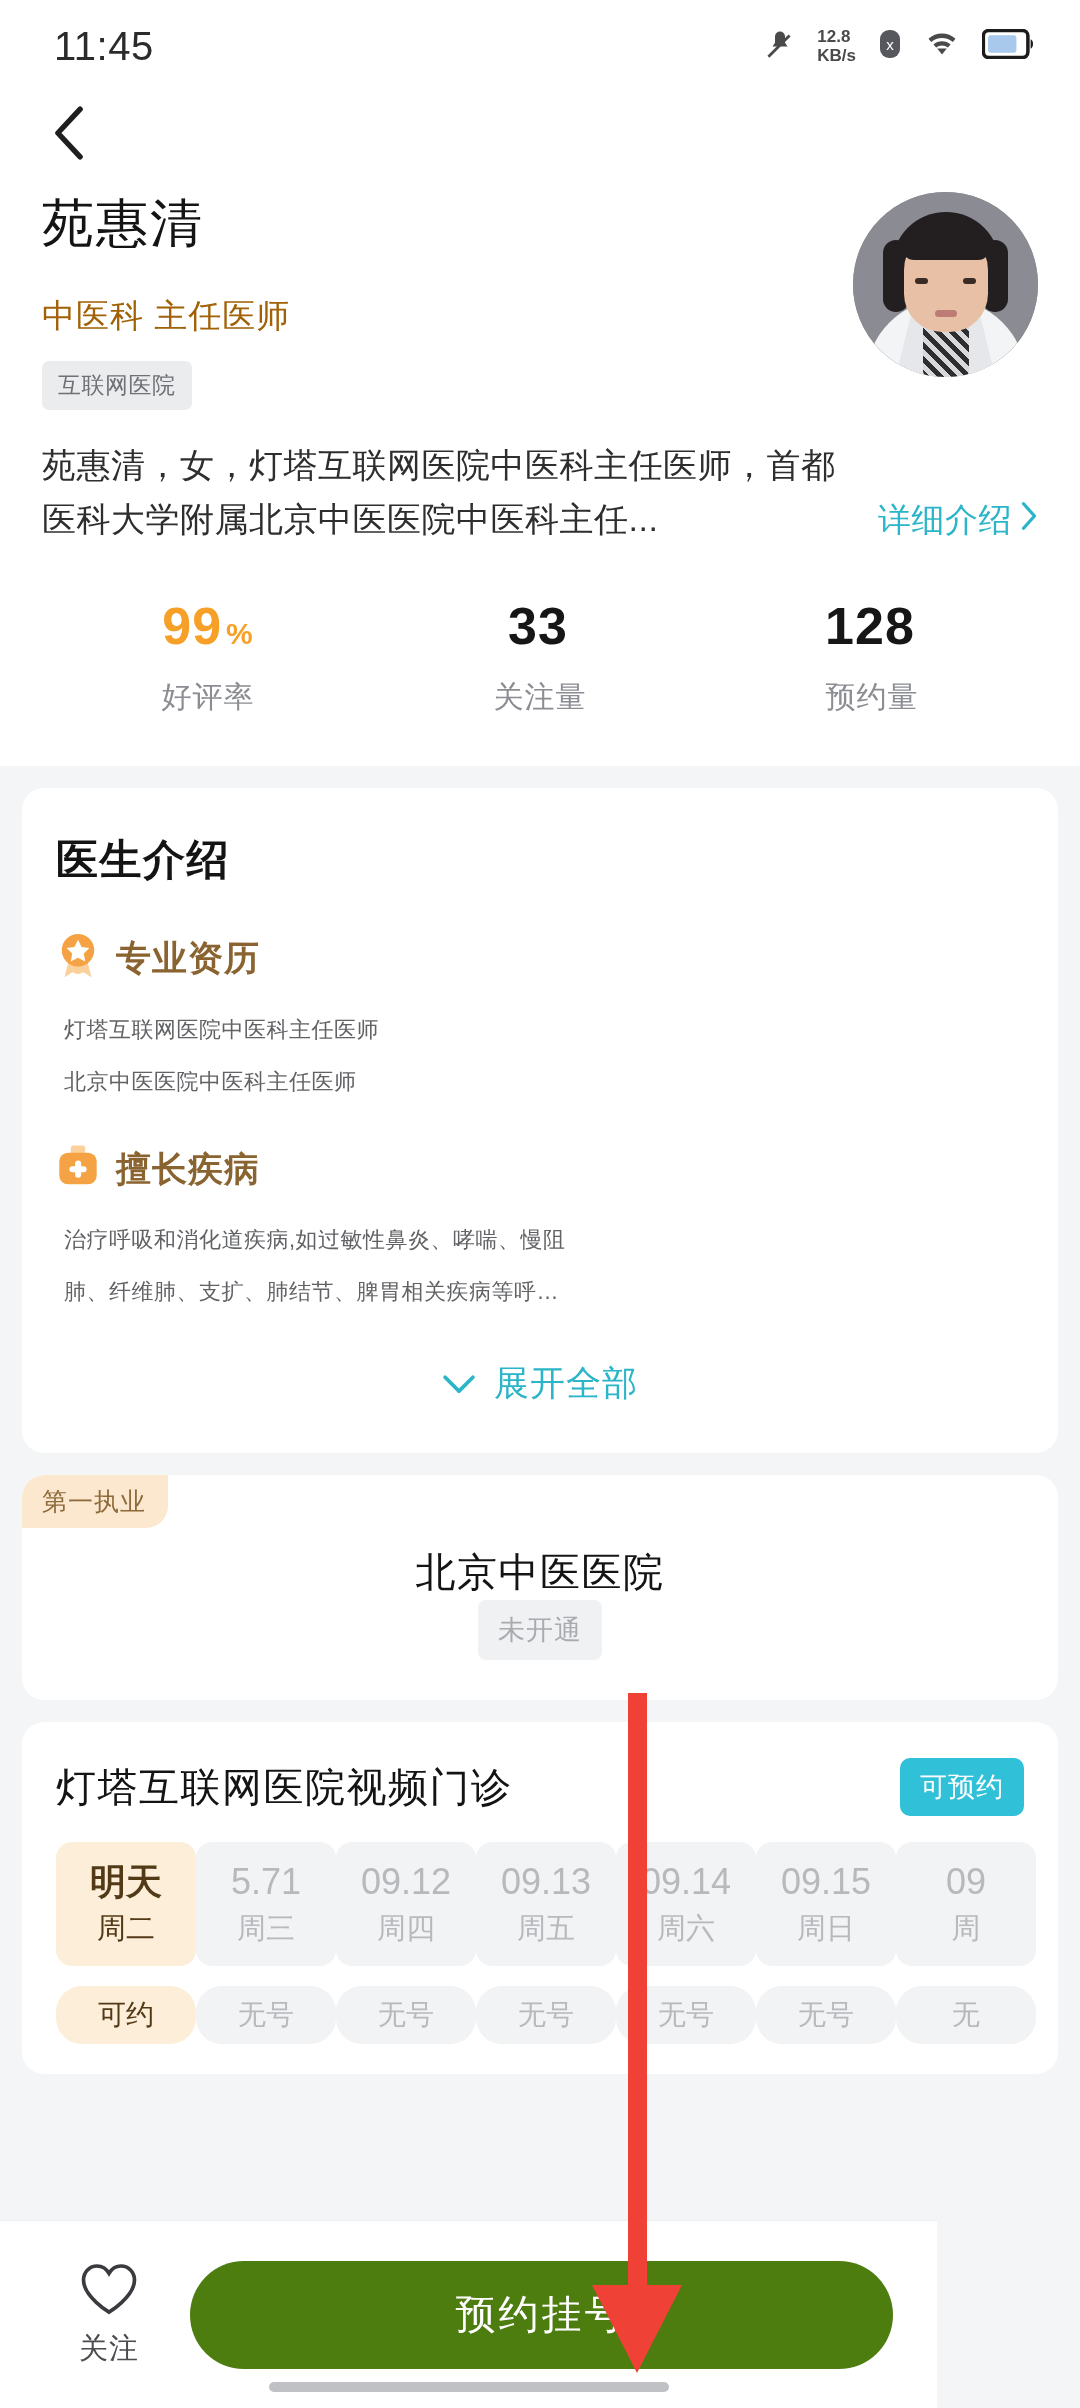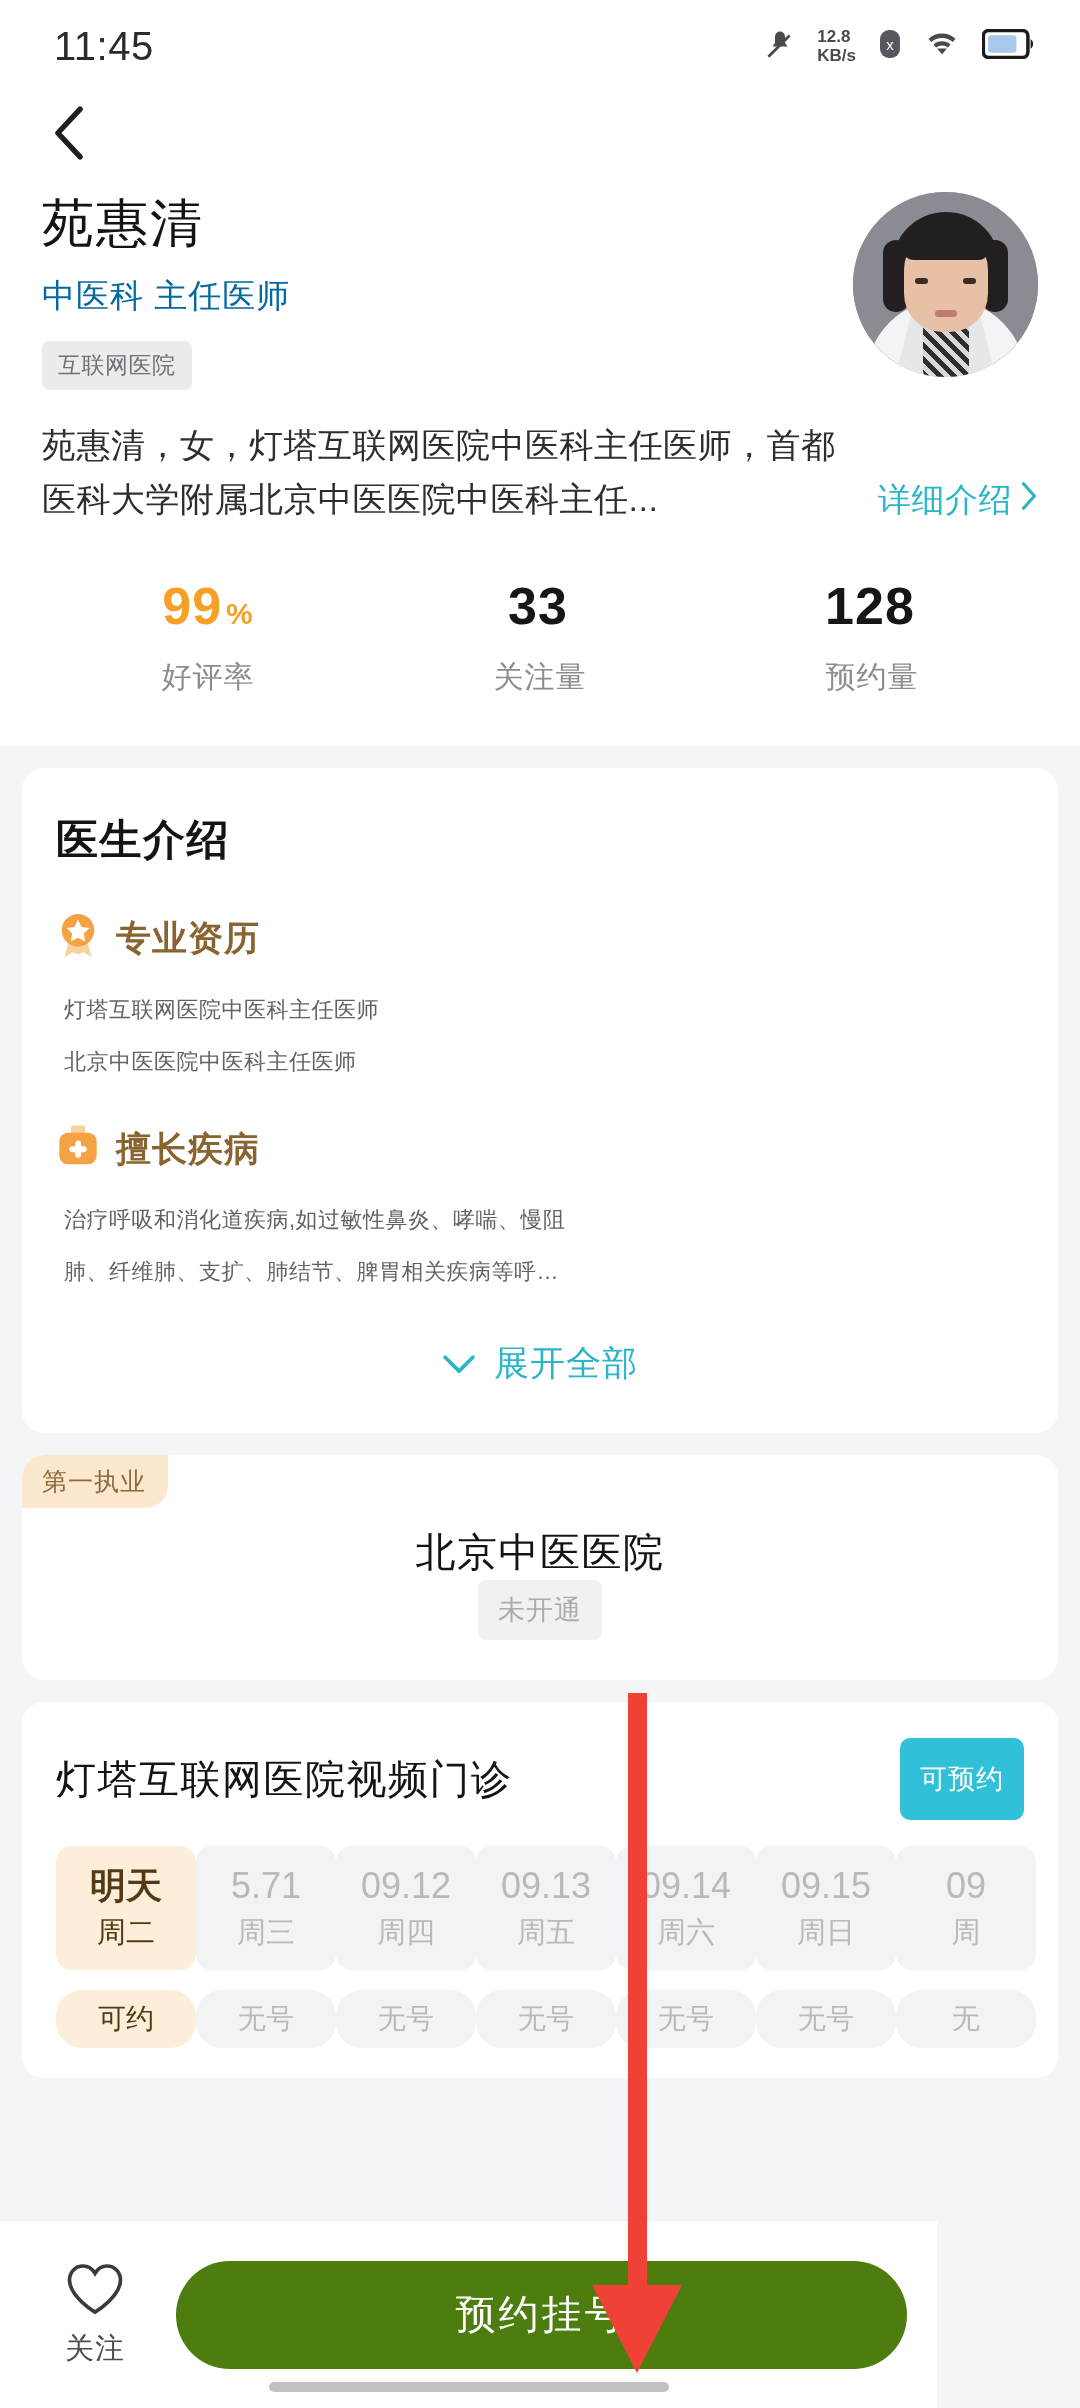--- a/index.html
+++ b/index.html
@@ -23,21 +23,21 @@
   .sb-ic { display: inline-block; }
 
   
   .headwrap { background: #ffffff; padding: 0 42px 0 42px; }
   .backrow { height: 86px; display: flex; align-items: center; }
   .back-btn { width: 54px; height: 54px; display: flex; align-items: center; justify-content: center; cursor: pointer; }
 
   .docrow { display: flex; align-items: flex-start; padding-top: 14px; }
   .docinfo { flex: 1; min-width: 0; }
   .doc-name { font-size: 52px; color: #141414; font-weight: 400; letter-spacing: 2px; line-height: 62px; }
-  .doc-dept { font-size: 33px; color: #0369a1; margin-top: 20px; letter-spacing: 1px; }
+  .doc-dept { font-size: 33px; color: #a16207; margin-top: 40px; letter-spacing: 1px; }
   .tagrow { margin-top: 22px; }
   .tag-hospital {
     display: inline-block; background: #ebecee; color: #6f7176;
     font-size: 23px; padding: 9px 16px; border-radius: 7px; letter-spacing: .5px;
   }
   .avatar {
     width: 185px; height: 185px; border-radius: 50%;
     flex: 0 0 185px; margin-left: 18px; overflow: hidden; position: relative;
     background: #8a8a92;
   }
@@ -100,39 +100,39 @@
     font-size: 25px; padding: 10px 22px 10px 20px; border-radius: 22px 0 22px 0; letter-spacing: 1px;
   }
   .practice-row { display: flex; align-items: center; justify-content: flex-start; padding: 70px 34px 40px; flex-direction: column; }
   .practice-name { font-size: 40px; color: #141414; letter-spacing: 1.5px; }
   .pill-off { background: #f0f1f3; color: #a9abb0; font-size: 27px; padding: 12px 20px; border-radius: 8px; letter-spacing: 1px; }
 
   
   .sched { padding: 0 0 24px; }
   .sched-head { display: flex; align-items: center; justify-content: space-between; padding: 36px 34px 0; }
   .sched-name { font-size: 40px; color: #141414; letter-spacing: 1.5px; font-weight: 400; }
-  .pill-on { background: #30c0d8; color: #fff; font-size: 27px; padding: 23px 20px; border-radius: 10px; letter-spacing: 1px; }
+  .pill-on { background: #30c0d8; color: #fff; font-size: 27px; padding: 11px 20px; border-radius: 10px; letter-spacing: 1px; }
 
   .chips { display: flex; padding: 26px 0 6px 34px; overflow: hidden; }
   .chip { flex: 0 0 auto; width: 140px; text-align: center; }
   .chip-top {
     background: #f2f3f4; border-radius: 16px; padding: 18px 0 20px;
   }
   .chip-date { font-size: 36px; color: #b7b9bd; letter-spacing: 0px; line-height: 44px; }
   .chip-week { font-size: 29px; color: #b7b9bd; margin-top: 6px; line-height: 36px; }
   .chip-state { margin-top: 20px; background: #f2f3f4; color: #b7b9bd; font-size: 28px; border-radius: 26px; padding: 10px 0; }
   .chip.active .chip-top { background: #fdeed9; }
   .chip.active .chip-date { color: #523a17; font-weight: 700; }
   .chip.active .chip-week { color: #523a17; }
   .chip.active .chip-state { background: #fdeed9; color: #523a17; }
 
   
   .bottombar {
     position: absolute; left: 0; bottom: 0; width: 937px; height: 188px;
-    background: #fff; display: flex; align-items: center; padding: 0 30px;
+    background: #fff; display: flex; align-items: center; padding: 0 44px;
     border-top: 1px solid #eeeff1;
   }
   .fav { width: 130px; display: flex; flex-direction: column; align-items: center; justify-content: center; cursor: pointer; }
   .fav-label { font-size: 29px; color: #4b4c50; margin-top: 8px; letter-spacing: 1px; }
   .cta {
     flex: 1; height: 108px; background: #4d7c0f; border-radius: 54px;
     display: flex; align-items: center; justify-content: center;
     color: #fff; font-size: 40px; letter-spacing: 3px; margin-left: 16px; cursor: pointer;
   }
   .homeind {

